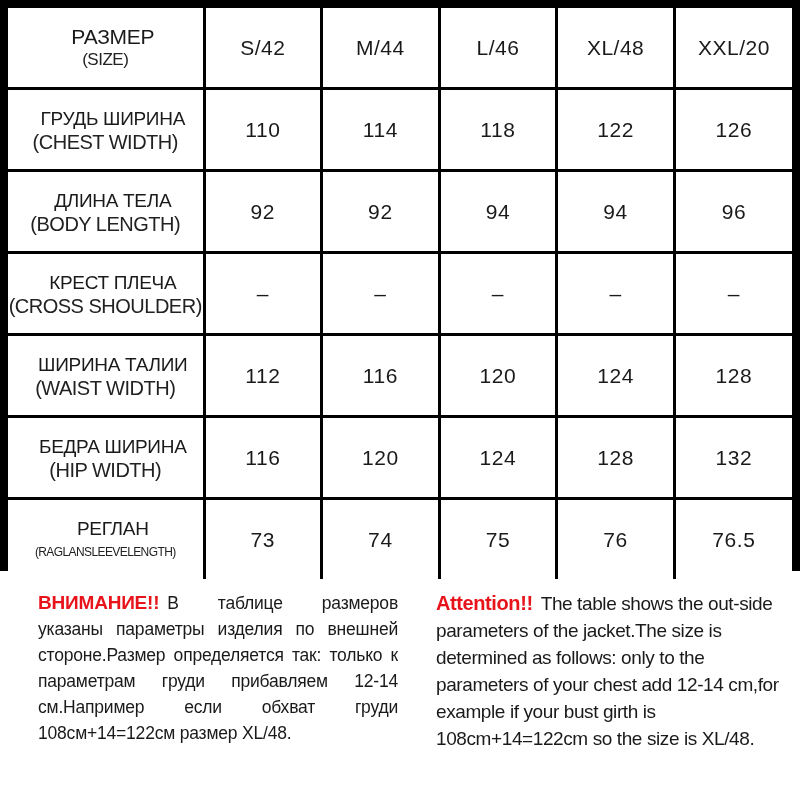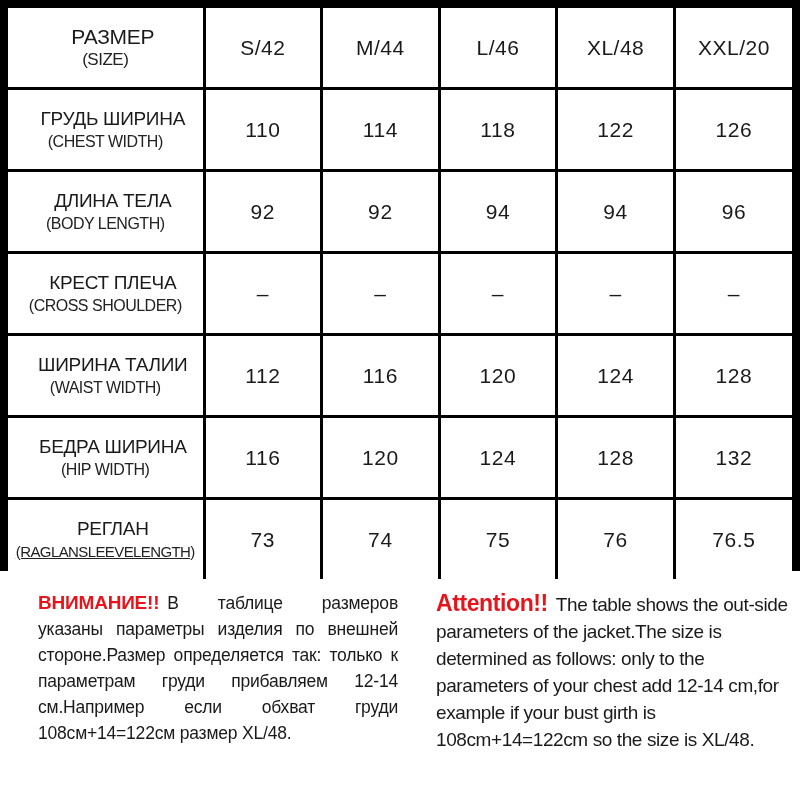--- a/index.html
+++ b/index.html
@@ -18,36 +18,36 @@
   .size-table td {
     border: 3px solid #000000; text-align: center; vertical-align: middle;
     color: #1a1a1a; padding: 0; height: 79px;
   }
   .size-table tr:first-child td { border-top: none; }
   .size-table tr:last-child td { border-bottom: none; }
   .size-table td:first-child { border-left: none; }
   .size-table td:last-child { border-right: none; }
   .col-label { width: 196px; }
   .lbl-ru { font-size: 19px; letter-spacing: -0.3px; line-height: 24px; display: block; margin-left: 15px; }
-  .lbl-en { font-size: 16px; letter-spacing: -0.5px; line-height: 22px; display: block; color: #222; }
-  .lbl-en.small { font-size: 15px; letter-spacing: -0.6px; text-decoration: underline; }
+  .lbl-en { font-size: 20px; letter-spacing: -0.5px; line-height: 22px; display: block; color: #222; }
+  .lbl-en.small { font-size: 12px; letter-spacing: -0.6px; }
   .hdr-ru { font-size: 21px; }
   .hdr-en { font-size: 17px; text-align: center; }
   .size-head { font-size: 21px; letter-spacing: 0.5px; }
   .val { font-size: 21px; letter-spacing: 0.6px; }
   .notes {
     position: absolute; top: 590px; left: 12px; width: 800px; height: 210px;
   }
   .note {
     position: absolute; top: 0; font-size: 17.5px; line-height: 26px; color: #1a1a1a;
   }
   .note-ru { left: 26px; width: 360px; text-align: justify; letter-spacing: -0.2px; }
   .note-en { left: 424px; width: 360px; font-size: 19px; line-height: 27px; letter-spacing: -0.4px; }
   .warn { color: #e8141b; font-weight: bold; font-size: 19px; margin-right: 8px; }
-  .note-en .warn { font-size: 23px; text-align: center; }
+  .note-en .warn { font-size: 20px; text-align: center; }
 </style>
 </head>
 <body>
 
 <div class="frame"></div>
 
 <table class="size-table">
   <colgroup>
     <col class="col-label">
     <col>

